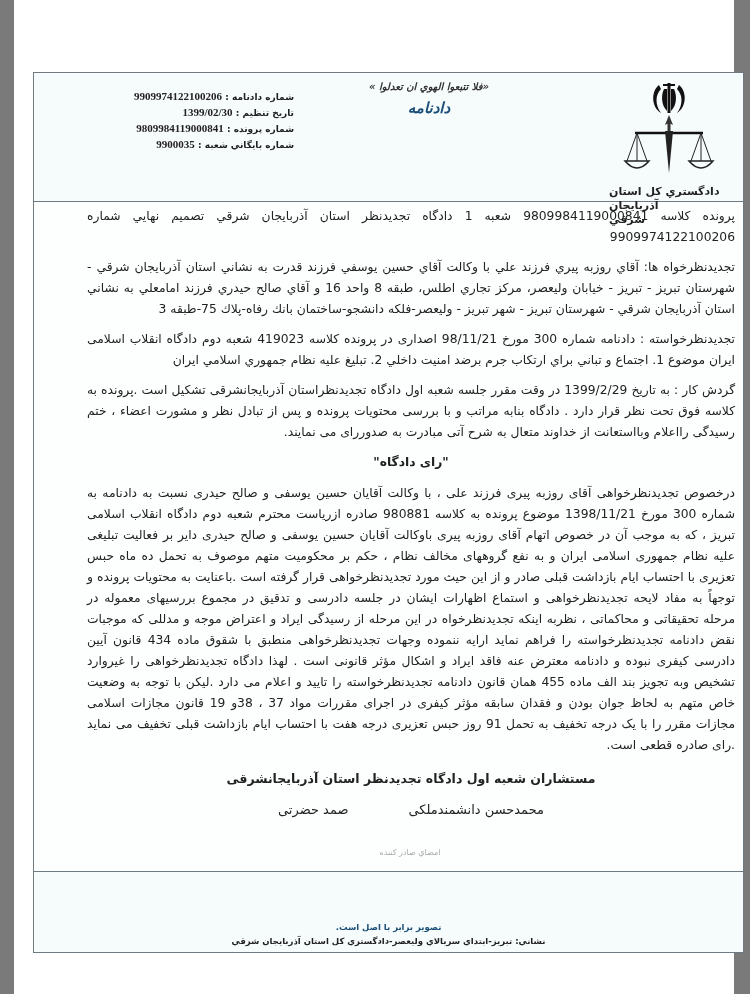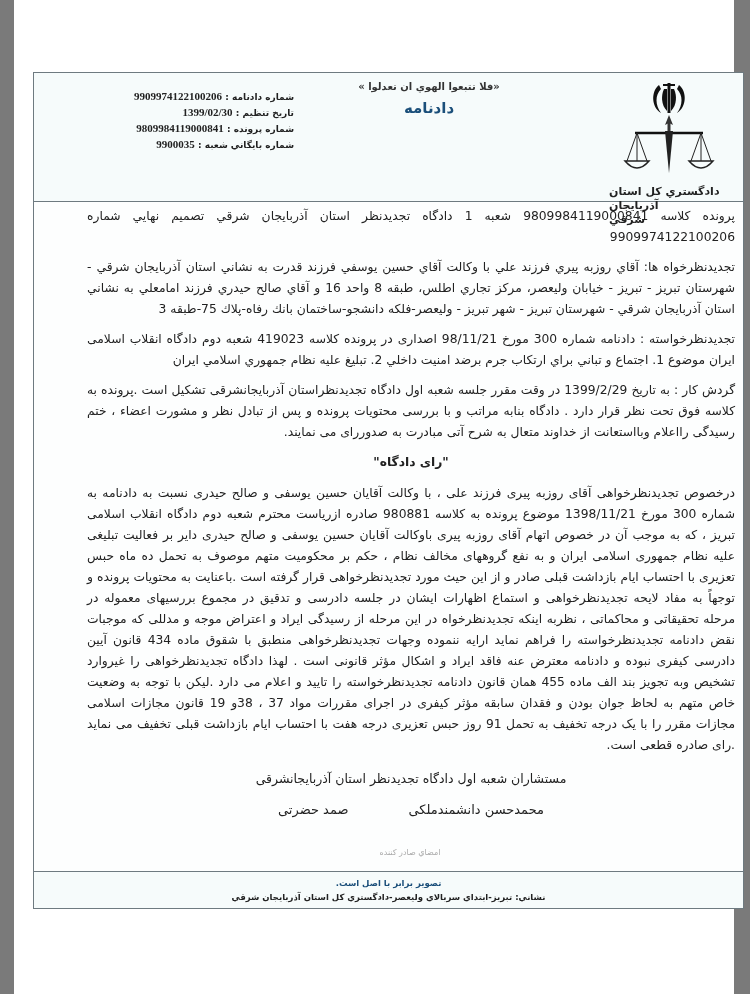--- a/index.html
+++ b/index.html
@@ -13,37 +13,37 @@
   .doc-frame {
     position: absolute; left: 19px; top: 72px; width: 711px;
     border: 1.5px solid #6e7a80; background: #fdfefe; box-sizing: border-box;
   }
   .header {
     position: relative; height: 128px; background: #f6fbfb; border-bottom: 1.5px solid #6e7a80;
   }
   .emblem { position: absolute; right: 14px; top: 8px; width: 120px; text-align: left; }
   .emblem svg { display: block; margin: 0 auto; }
   .org-name { font-family: "DejaVu Sans", sans-serif; font-size: 11px; font-weight: bold; color: #222; line-height: 14px; margin-top: 2px; }
-  .center-block { position: absolute; left: 250px; width: 290px; top: 8px; text-align: center; direction: rtl; }
+  .center-block { position: absolute; left: 250px; width: 290px; top: 8px; text-align: center; direction: rtl; font-style: italic; }
   .verse { font-family: "DejaVu Sans", sans-serif; font-size: 10px; color: #333; font-weight: bold; }
   .court-title { font-family: "DejaVu Sans", sans-serif; font-size: 11.5px; font-weight: bold; color: #222; margin-top: 34px; }
   .doc-type { font-family: "DejaVu Sans", sans-serif; font-size: 15px; font-weight: bold; color: #1b4f7a; margin-top: 7px; }
   .meta { position: absolute; left: 70px; top: 16px; direction: rtl; text-align: right; width: 190px;
     font-family: "DejaVu Sans", sans-serif; font-size: 9px; font-weight: bold; color: #222; line-height: 15px; }
   .meta .val { font-family: "Liberation Serif", serif; font-size: 11px; }
   .body { direction: rtl; text-align: justify; padding: 4px 8px 4px 8px; color: #222;
     font-family: "DejaVu Sans", sans-serif; font-size: 12.3px; line-height: 21px; margin-left: 45px; }
   .body p { margin: 0 0 9px 0; }
   .ruling-title { text-align: center; font-weight: bold; margin: 6px 0 10px 0; }
-  .signers { text-align: center; margin-top: 12px; font-size: 12.5px; }
+  .signers { text-align: center; margin-top: 12px; font-size: 12.5px; font-weight: bold; }
   .names { display: flex; justify-content: center; gap: 60px; margin-top: 10px; font-size: 13px; direction: rtl; }
   .sig-label { text-align: center; direction: rtl; font-size: 8px; color: #aaa; padding: 22px 2px 4px 0; }
   .footer { border-top: 1.5px solid #6e7a80; background: #f6fbfb; text-align: center; direction: rtl; padding: 4px 0 4px 0;
     font-family: "DejaVu Sans", sans-serif; font-size: 8.5px; font-weight: bold; line-height: 14px; }
-  .footer .certified { color: #1b4f7a; }
+  .footer .certified { color: #1b4f7a; margin-top: 44px; }
   .footer .address { color: #222; }
 </style>
 </head>
 <body>
 
 <div class="page">
   <div class="doc-frame">
 
     <div class="header">
       <div class="emblem">

